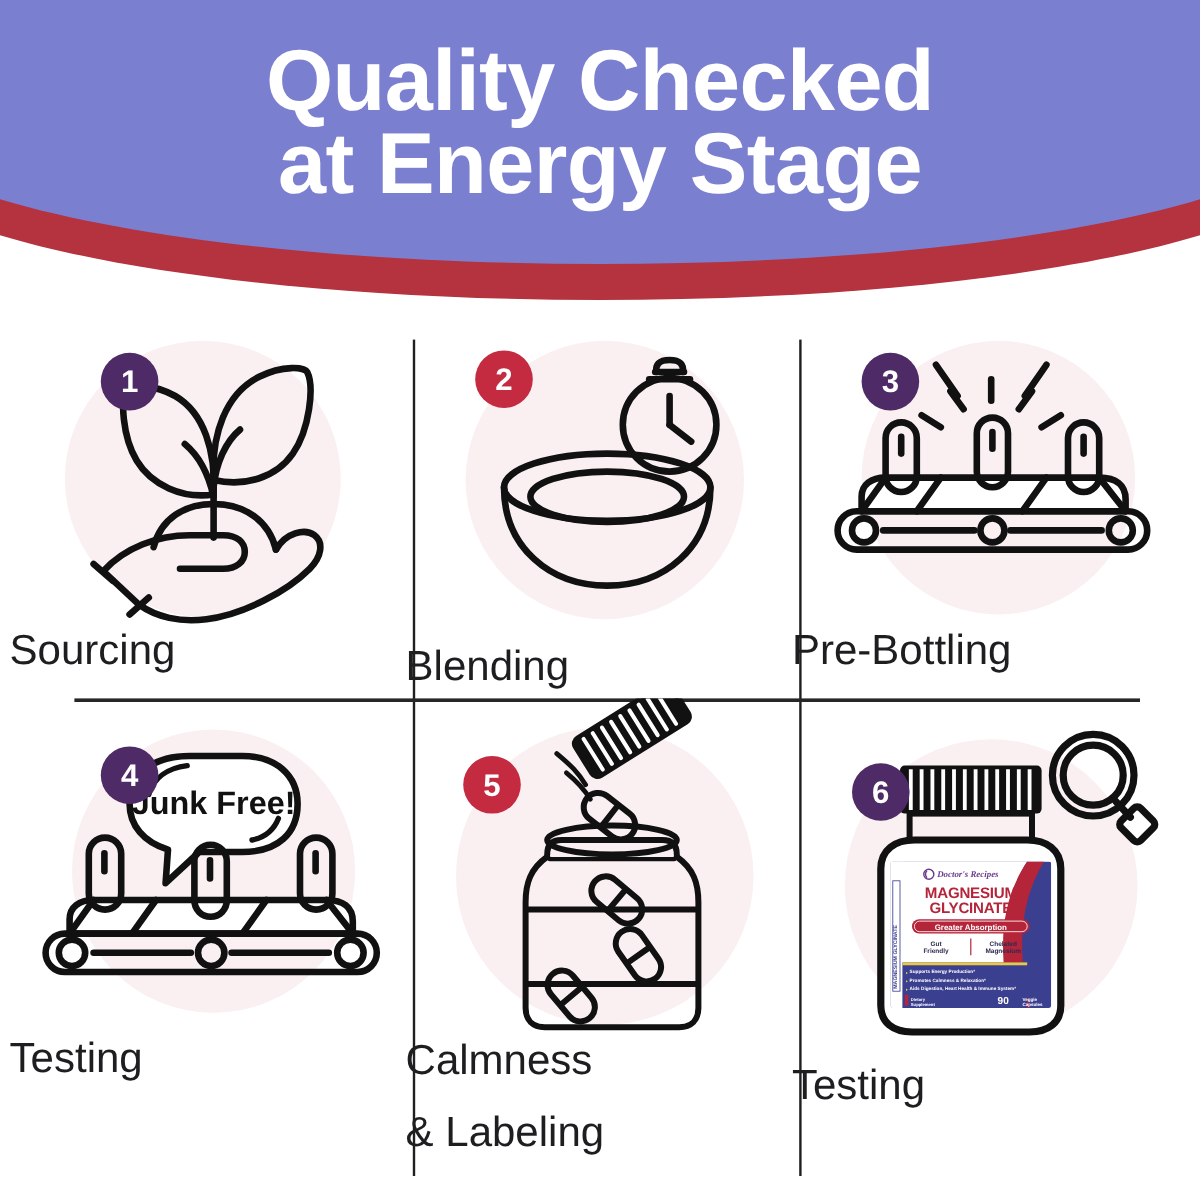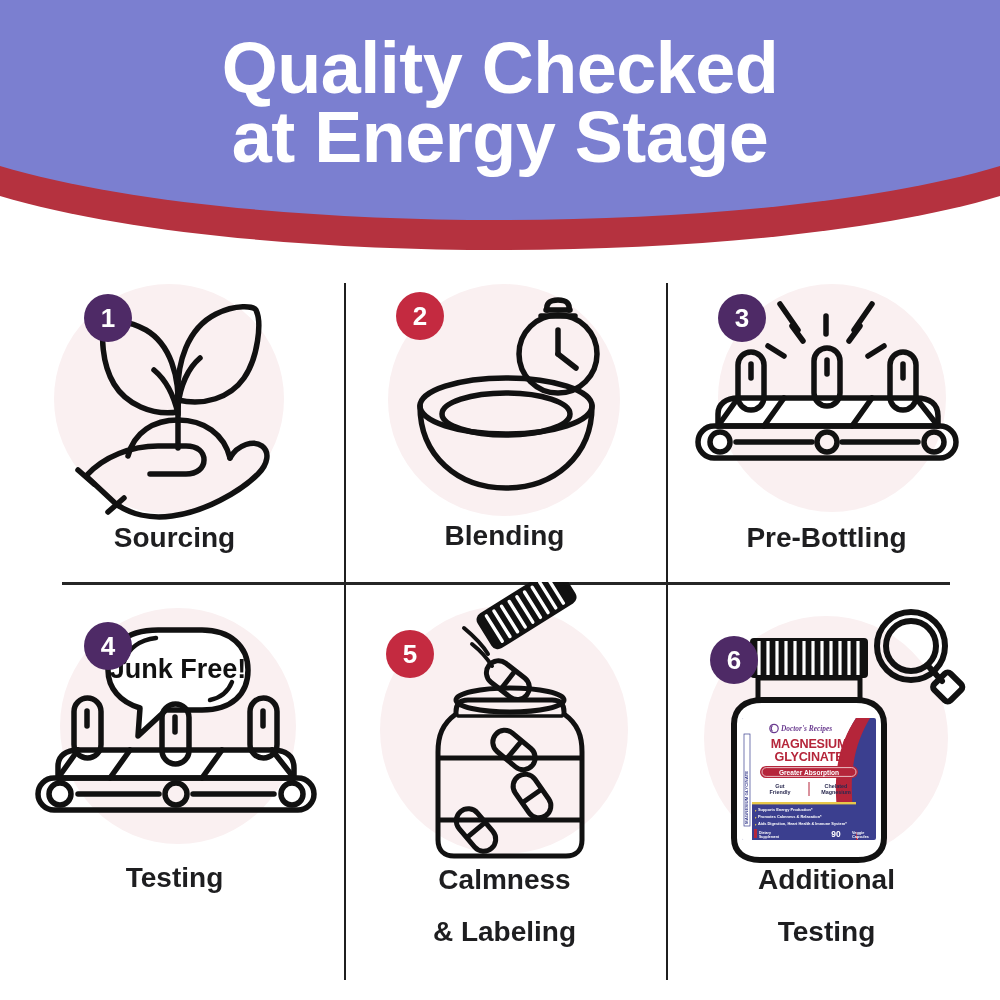--- a/index.html
+++ b/index.html
@@ -41,22 +41,22 @@
     color:#ffffff; font-weight:bold; font-size:26px;
     font-family:"Liberation Sans", sans-serif;
     z-index:5;
   }
   .badge.purple { background:#4e2a66; }
   .badge.red    { background:#c42a40; }
 
   .art { position:absolute; z-index:3; }
 
   .caption {
-    position:absolute; width:100%; text-align:center;
-    color:#1e1e20; font-weight:bold; font-size:28px; line-height:1.12;
+    position:absolute; width:100%; 
+    color:#1e1e20; font-weight:normal; font-size:35px; line-height:1.12;
     font-family:"Liberation Sans", sans-serif;
     z-index:4;
   }
   .caption .l2 { display:block;margin-top:21px; }
 </style>
 </head>
 <body>
 
 <div id="root">
 
@@ -128,21 +128,21 @@
             <path d="M155,36 L189,36"></path>
 
             <path d="M34,126 C34,176 72,208 120,208 C168,208 206,176 206,126"></path>
 
             <ellipse cx="120" cy="126" rx="86" ry="28"></ellipse>
 
             <ellipse cx="120" cy="134" rx="64" ry="21"></ellipse>
           </g>
         </svg>
 
-        <div class="caption" style="top:248px;">
+        <div class="caption" style="top:264px;">
           <span>Blending</span>
         </div>
       </div>
     </div>
 
     <div class="cell" style="left:660px; top:10px; height:310px;">
       <div class="cell-inner">
         <div class="blob" style="left:58px; top:12px; width:228px; height:228px;"></div>
         <div class="badge purple" style="left:58px; top:22px;">3</div>
 
@@ -375,20 +375,19 @@
             <text x="146" y="228" font-family="Liberation Sans, sans-serif" font-size="3.8" font-weight="bold" fill="#ffffff">Veggie</text>
             <text x="146" y="232.4" font-family="Liberation Sans, sans-serif" font-size="3.8" font-weight="bold" fill="#ffffff">Capsules</text>
 
             <rect x="48" y="223" width="3" height="9" fill="#b5253a"></rect>
             <text x="53" y="228" font-family="Liberation Sans, sans-serif" font-size="3.5" font-weight="bold" fill="#ffffff">Dietary</text>
             <text x="53" y="232" font-family="Liberation Sans, sans-serif" font-size="3.5" font-weight="bold" fill="#ffffff">Supplement</text>
           </g>
         </svg>
 
         <div class="caption" style="top:272px;">
-          <span>Additional</span>
           <span class="l2">Testing</span>
         </div>
       </div>
     </div>
 
   </div>
 </div>
 
 </body></html>

